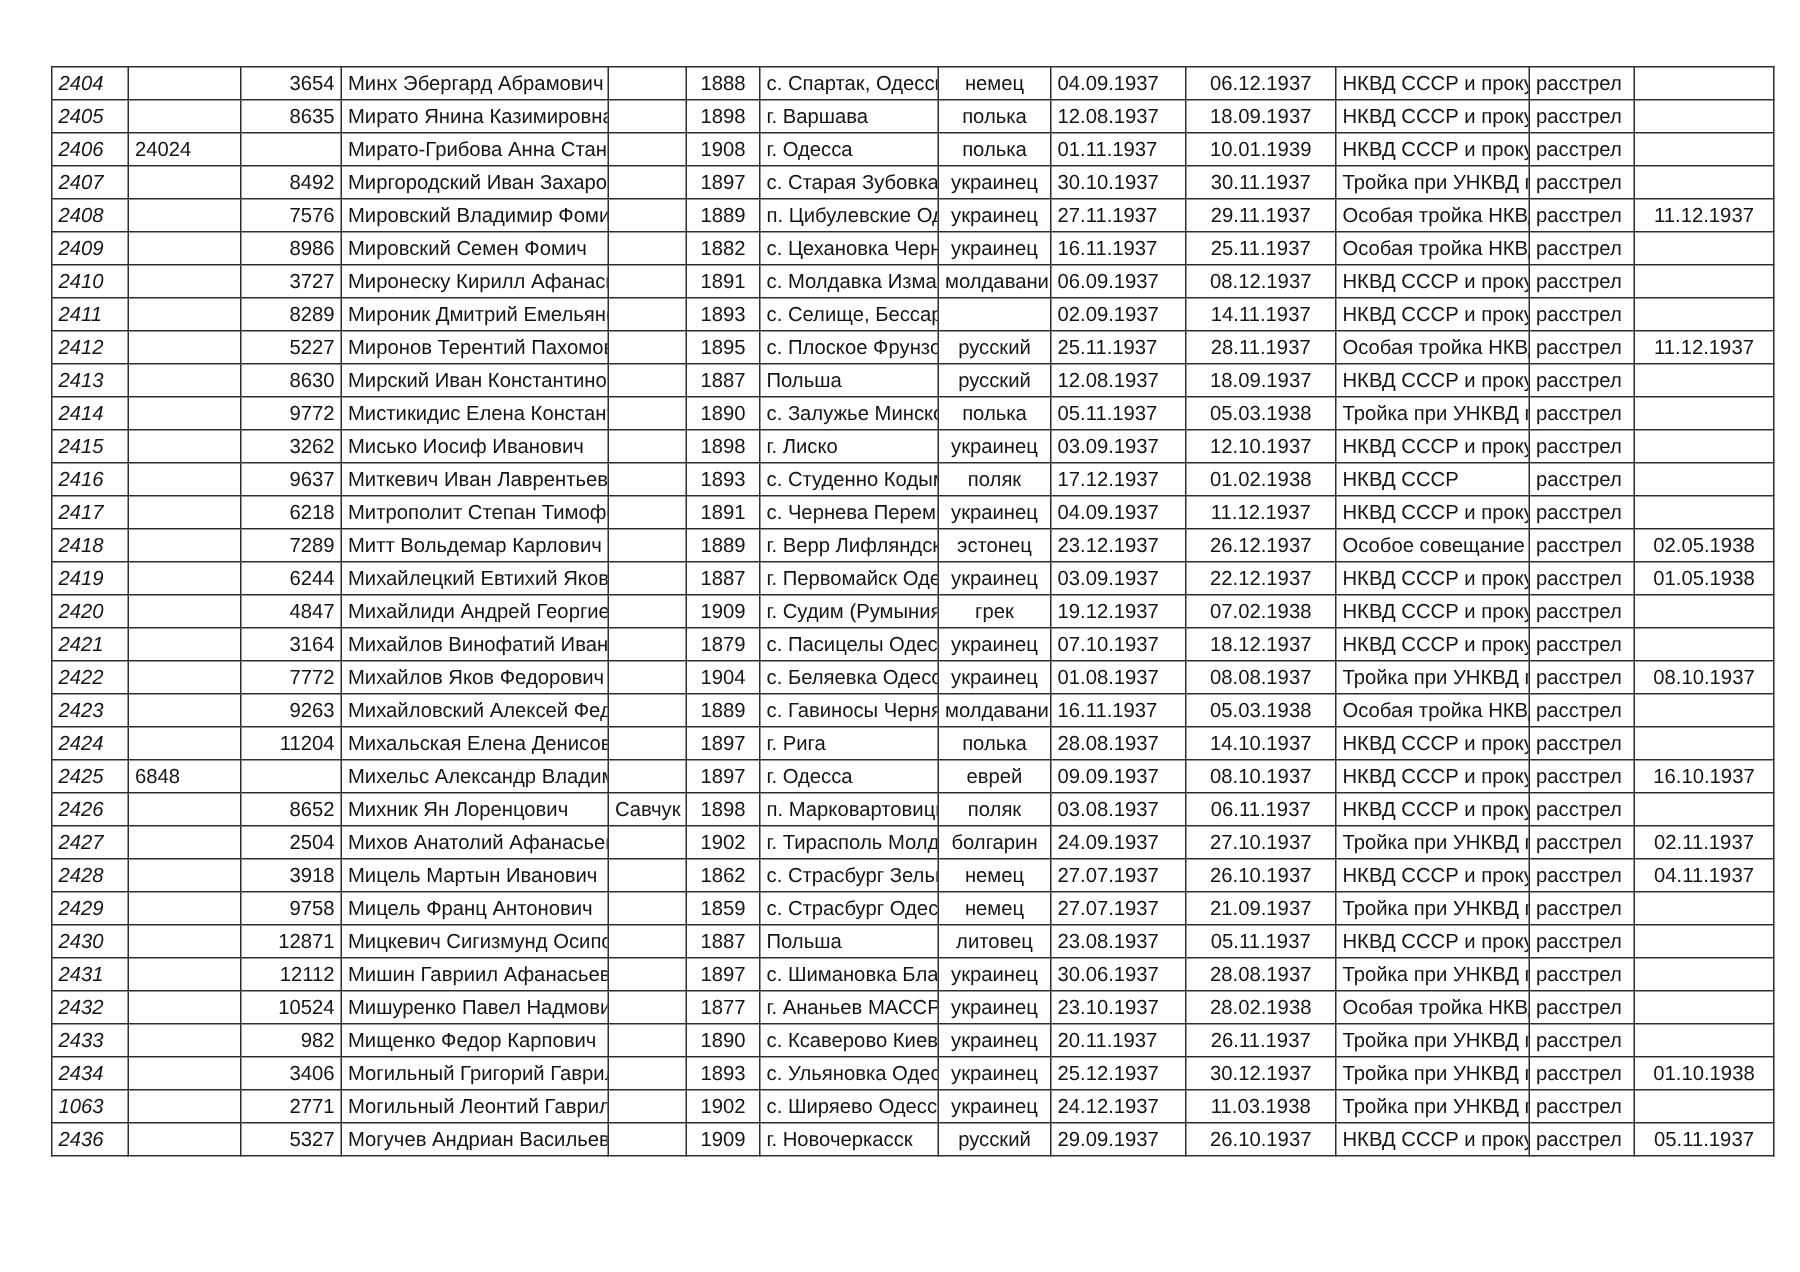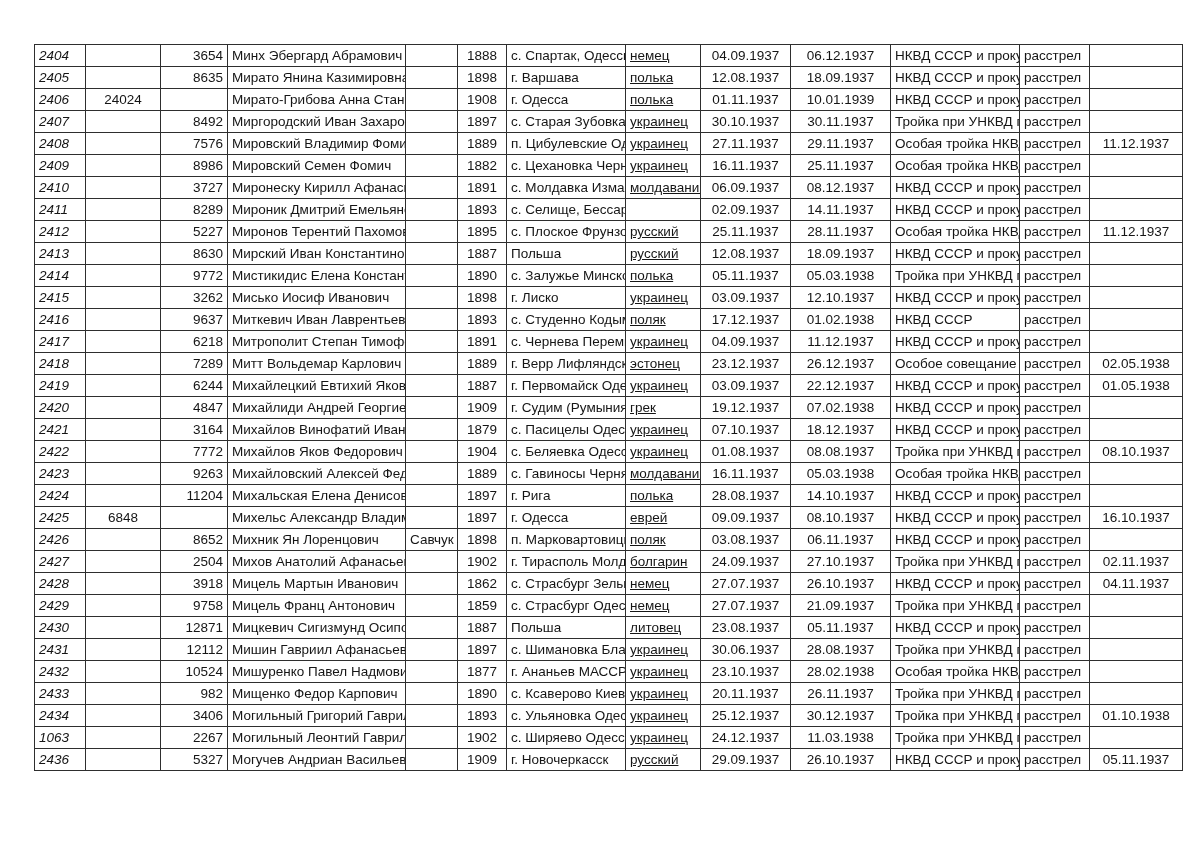--- a/index.html
+++ b/index.html
@@ -27,28 +27,28 @@
     padding: 0 4px;
     font-size: 13.5px;
     color: #151515;
     white-space: nowrap;
     overflow: hidden;
     vertical-align: middle;
     background: #ffffff;
   }
   
   td.c-idx   { font-style: italic; font-size: 12.5px; text-align: left; }
-  td.c-reg   { text-align: center; }
+  td.c-reg   { text-align: left; }
   td.c-case  { text-align: right; }
   td.c-name  { text-align: left; }
   td.c-alt   { text-align: center; }
   td.c-year  { text-align: center; }
   td.c-place { text-align: left; }
-  td.c-nat   { text-align: left; text-decoration: underline; }
-  td.c-d1    { text-align: center; }
+  td.c-nat   { text-align: center; }
+  td.c-d1    { text-align: left; }
   td.c-d2    { text-align: center; }
   td.c-organ { text-align: left; }
   td.c-sent  { text-align: left; }
   td.c-d3    { text-align: center; }
 </style>
 </head>
 <body>
 
 <div class="page">
   <table class="records">
@@ -529,21 +529,21 @@
     <td class="c-nat">украинец</td>
     <td class="c-d1">25.12.1937</td>
     <td class="c-d2">30.12.1937</td>
     <td class="c-organ">Тройка при УНКВД по Од</td>
     <td class="c-sent">расстрел</td>
     <td class="c-d3">01.10.1938</td>
   </tr>
         <tr>
     <td class="c-idx">1063</td>
     <td class="c-reg"></td>
-    <td class="c-case">2267</td>
+    <td class="c-case">2771</td>
     <td class="c-name">Могильный Леонтий Гаврилович</td>
     <td class="c-alt"></td>
     <td class="c-year">1902</td>
     <td class="c-place">с. Ширяево Одесск</td>
     <td class="c-nat">украинец</td>
     <td class="c-d1">24.12.1937</td>
     <td class="c-d2">11.03.1938</td>
     <td class="c-organ">Тройка при УНКВД по Од</td>
     <td class="c-sent">расстрел</td>
     <td class="c-d3"></td>

